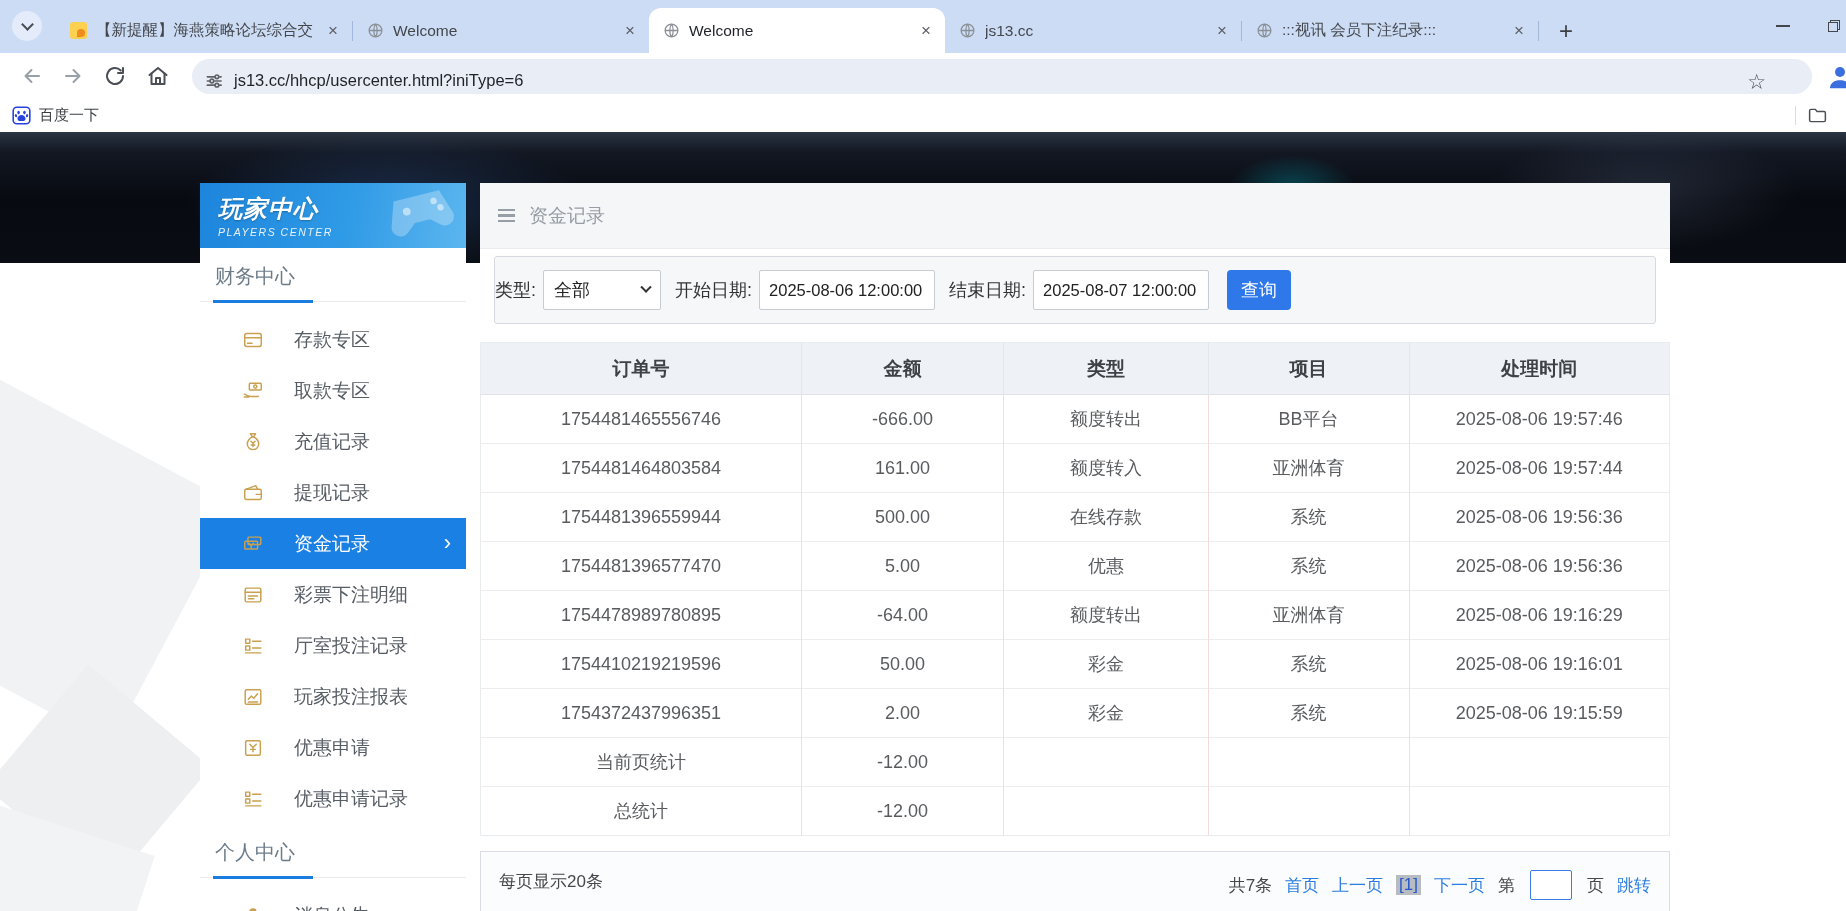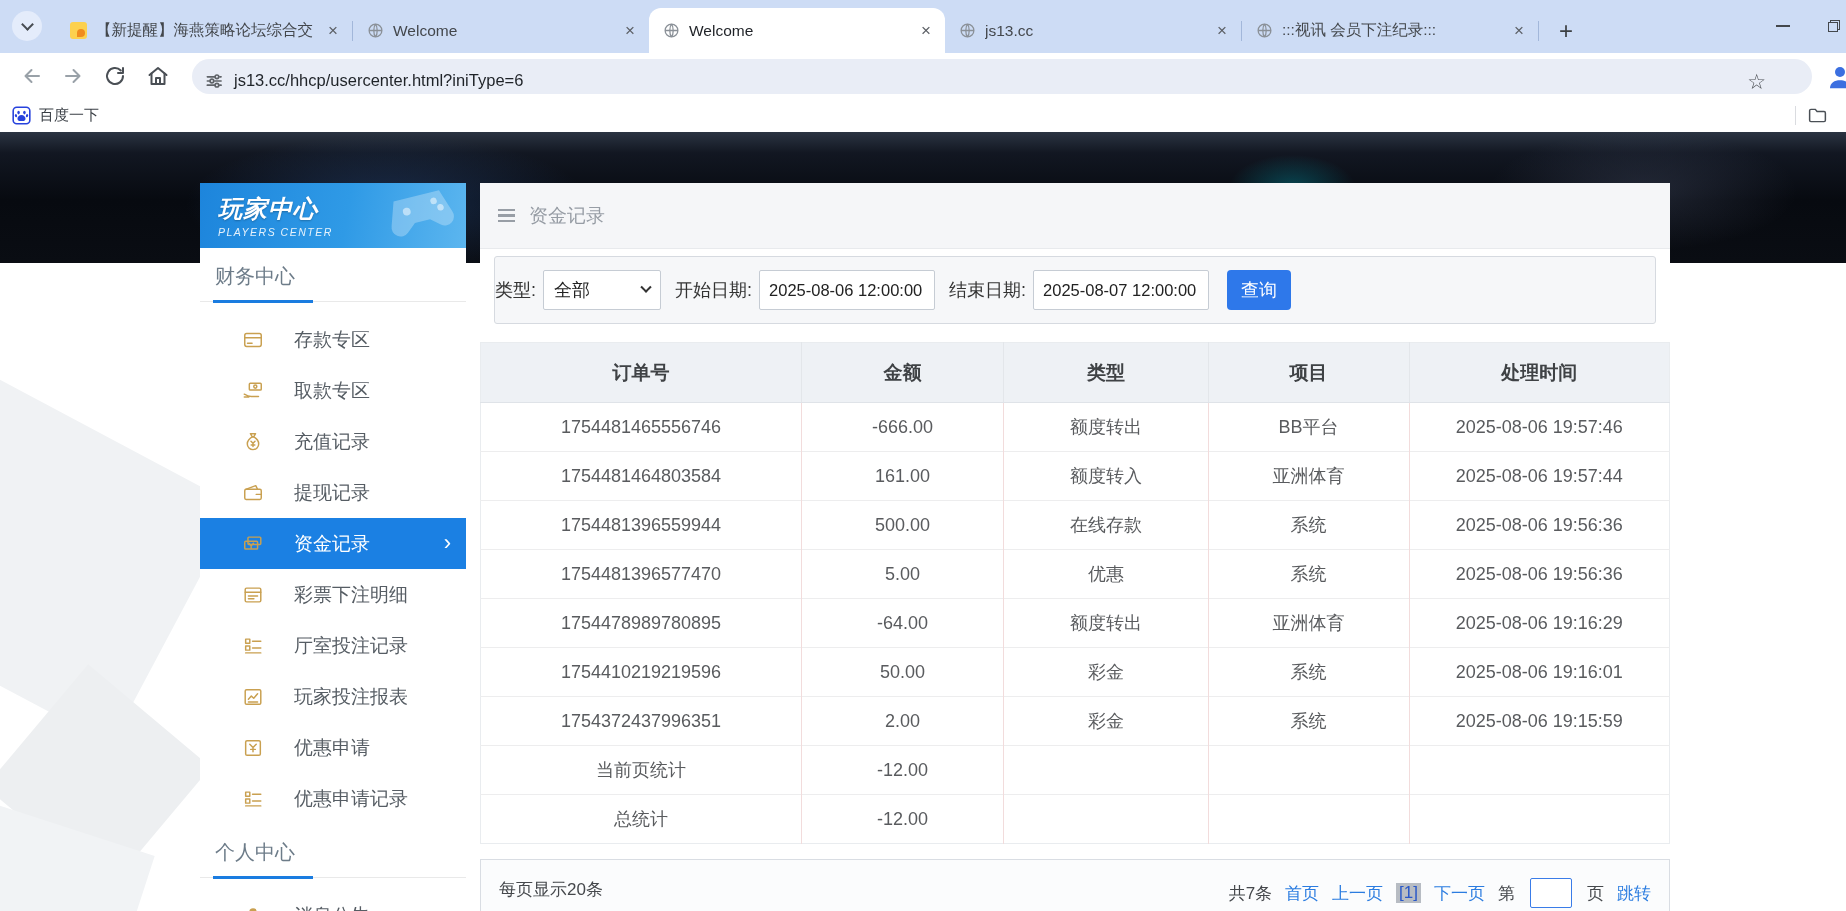--- a/index.html
+++ b/index.html
@@ -88,21 +88,21 @@
   .select { width:118px; height:40px; background:#fff; border:1px solid #c6ccd4; border-radius:2px;
     display:flex; align-items:center; padding:0 10px; font-size:18px; color:#222; cursor:pointer; margin-right:14px; }
   .select .sel-caret { margin-left:auto; width:8px; height:8px; border-right:2px solid #333; border-bottom:2px solid #333;
     transform:rotate(45deg) translate(-2px,-2px); }
   .date-input { width:176px; height:40px; border:1px solid #c6ccd4; border-radius:2px; background:#fff;
     font-size:16.5px; color:#222; padding:0 9px; font-family:"Liberation Sans","DejaVu Sans",sans-serif; margin-right:14px; }
   .query-btn { width:64px; height:40px; background:#2e78ea; color:#fff; border:none; border-radius:4px;
     font-size:18px; cursor:pointer; font-family:inherit; margin-left:4px; }
 
   table.fund { width:100%; margin-top:18px; border-collapse:collapse; border:1px solid #e9ecef; table-layout:fixed; }
-  table.fund th { height:60px; background:#eef1f5; font-size:19px; color:#3f4245; font-weight:bold;
+  table.fund th { height:52px; background:#eef1f5; font-size:19px; color:#3f4245; font-weight:bold;
     border-right:1px solid #e3e6ea; border-bottom:1px solid #dfe3e8; text-align:center; }
   table.fund th:last-child { border-right:none; }
   table.fund td { height:49px; font-size:18px; color:#595b5e; text-align:center;
     border-right:1px solid #f2dcdc; border-top:1px solid #ededee; }
   table.fund td:last-child { border-right:none; }
 
   .pager { margin:15px 0 0; height:70px; border:1px solid #d9dde3; background:#fbfcfd;
     display:flex; align-items:flex-start; justify-content:space-between; padding:18px 18px 0; font-size:17px; color:#45484c; }
   .pager-right { display:flex; align-items:center; gap:13px; }
   .pager a { color:#2b7ce0; text-decoration:none; cursor:pointer; }

